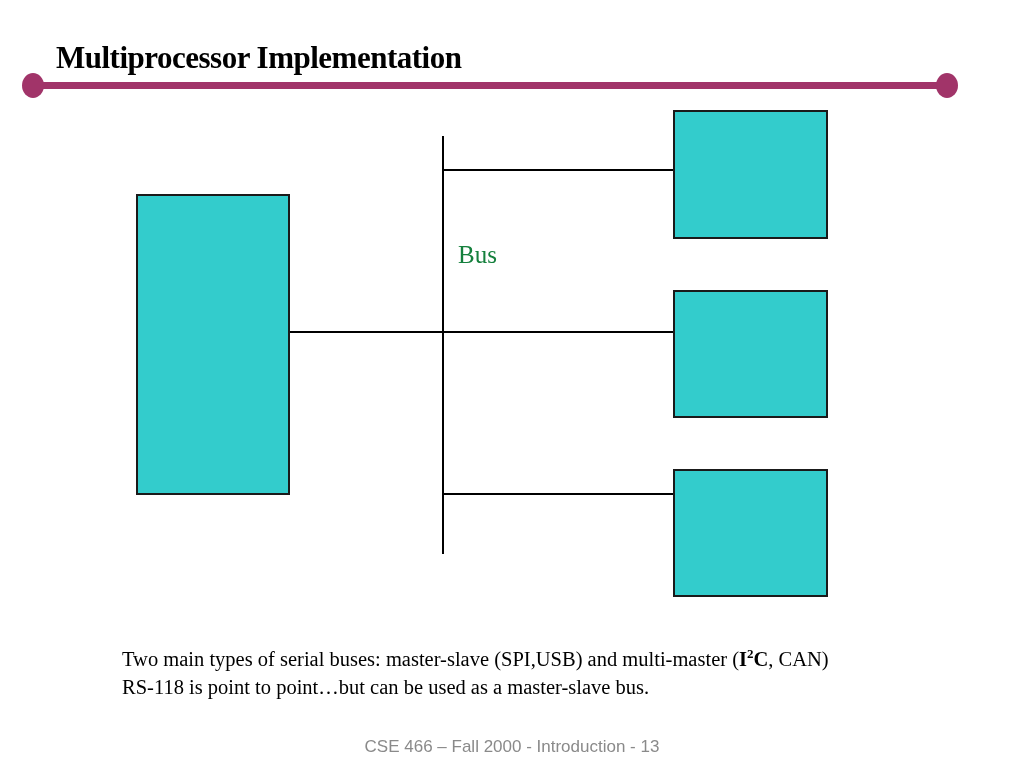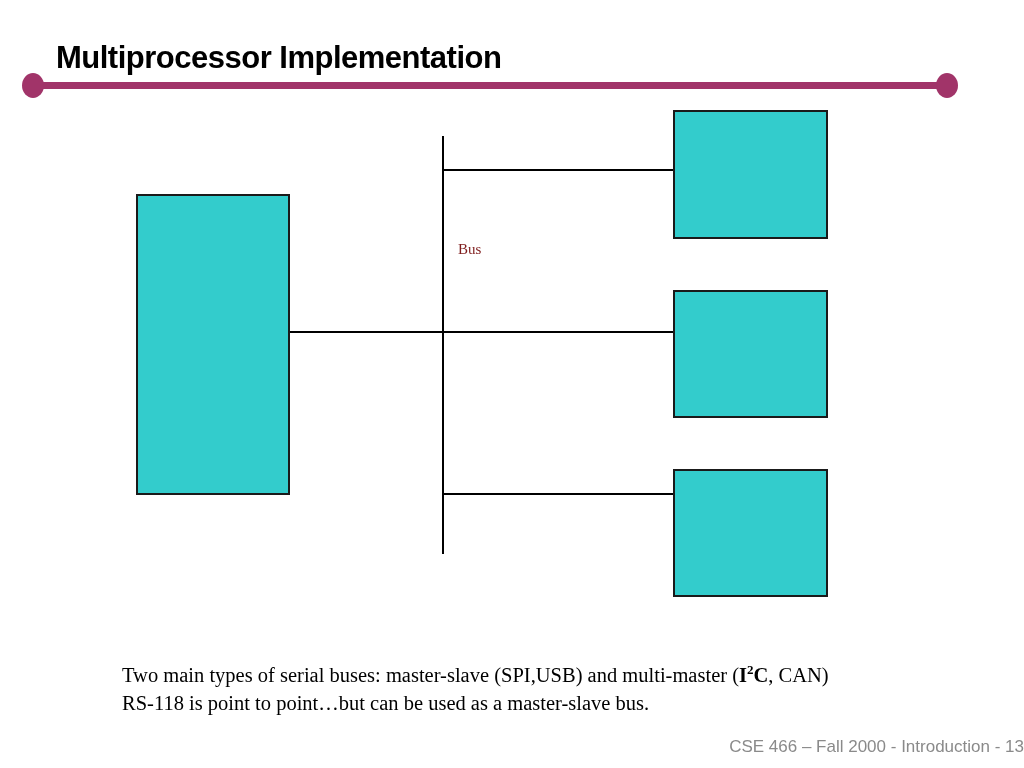--- a/index.html
+++ b/index.html
@@ -13,21 +13,21 @@
     height: 768px;
     background: #ffffff;
     overflow: hidden;
     font-family: "Liberation Sans", sans-serif;
   }
   
   .title {
     position: absolute;
     left: 56px;
     top: 40px;
-    font-family: Liberation Sans, sans-serif;
+    font-family: Liberation Serif, serif;
     font-weight: bold;
     font-size: 31px;
     letter-spacing: -0.5px;
     color: #000000;
     white-space: nowrap;
   }
   
   .rule-line {
     position: absolute;
     left: 33px;
@@ -65,53 +65,52 @@
   .line.bus-v   { left: 442px; top: 136px; width: 2px;   height: 418px; }
   .line.h-top   { left: 443px; top: 169px; width: 230px; height: 2px; }
   .line.h-mid   { left: 289px; top: 331px; width: 384px; height: 2px; }
   .line.h-bot   { left: 443px; top: 493px; width: 230px; height: 2px; }
 
   .bus-label {
     position: absolute;
     left: 458px;
     top: 241px;
     font-family: "Liberation Serif", serif;
-    font-size: 15px;
-    color: #7f1d1d;
+    font-size: 25px;
+    color: #15803d;
   }
 
   
   .body-text {
     position: absolute;
     left: 122px;
     top: 645px;
     width: 810px;
     font-family: "Liberation Serif", serif;
     font-size: 20.5px;
     line-height: 28px;
     color: #000000;
-    margin-top: 16px;
   }
   .body-text p {
     margin: 0;
     padding: 0;
   }
   .body-text sup {
     font-size: 13px;
     vertical-align: super;
     line-height: 0;
   }
 
   
   .footer {
     position: absolute;
     left: 0;
     top: 737px;
     width: 1024px;
-    text-align: right;
+    text-align: center;
     font-family: "Liberation Sans", sans-serif;
     font-size: 17px;
     color: #8A8A8A;
   }
 </style>
 </head>
 <body>
 
 <div class="slide">
 

